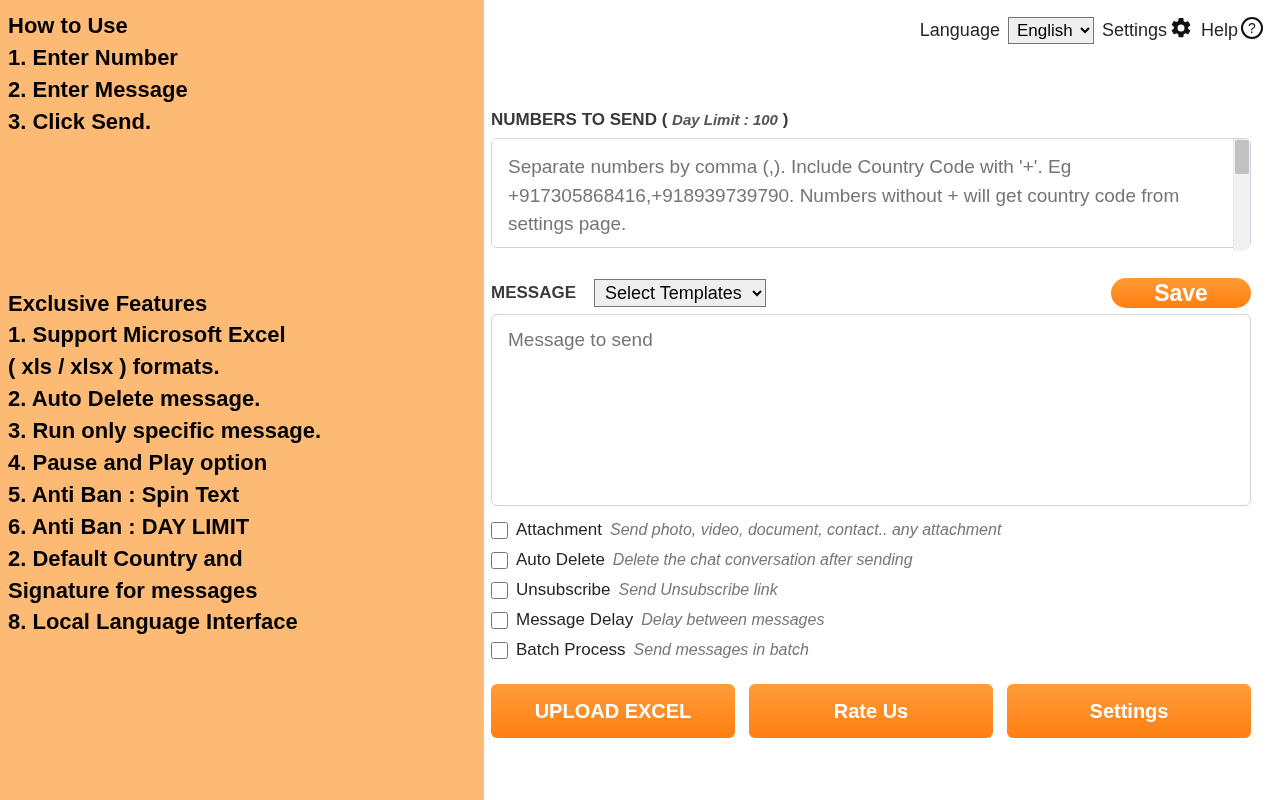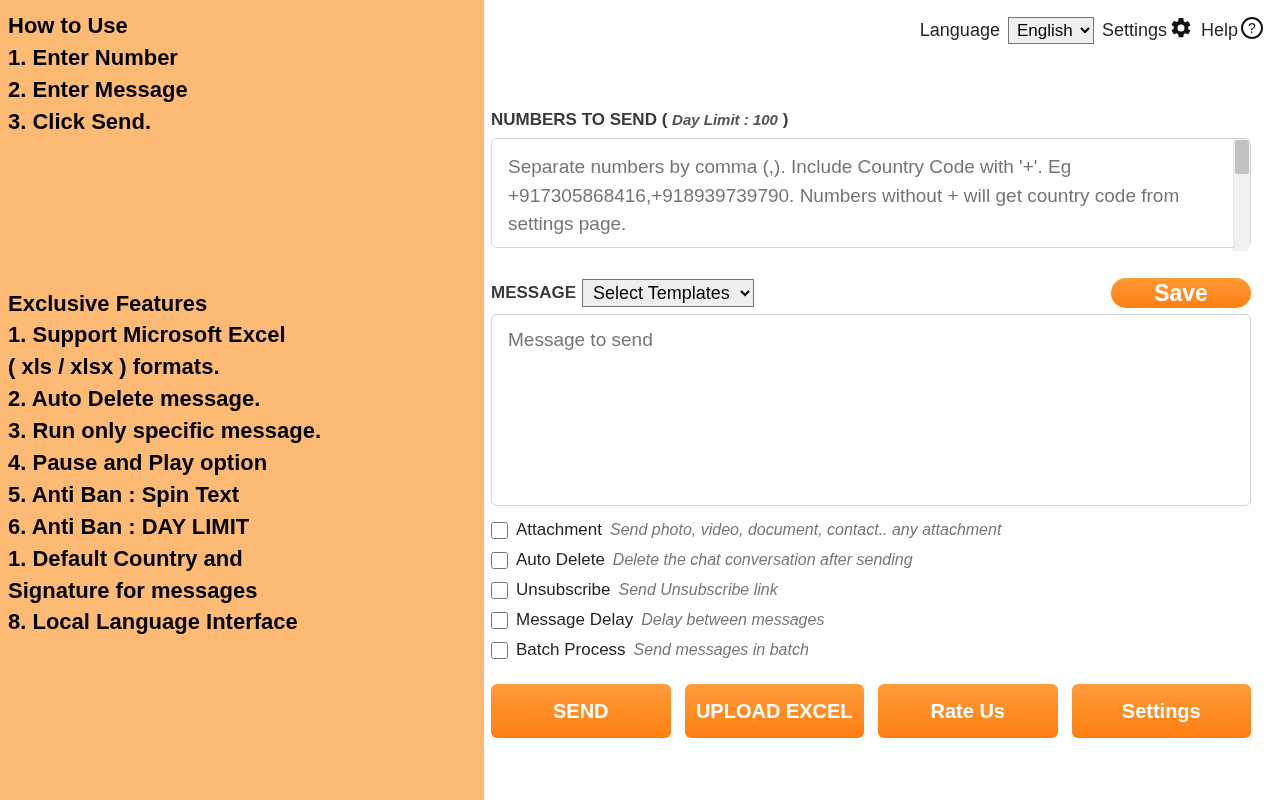--- a/index.html
+++ b/index.html
@@ -19,21 +19,21 @@
   
   .field-label { font-weight: bold; font-size: 17px; color: #3a3a3a; text-transform: uppercase; margin-bottom: 8px; }
   .field-label .sub { font-weight: bold; font-style: italic; color: #555; font-size: 15px; text-transform: none; }
   
   .numbers-area { position: relative; width: 760px; height: 110px; border: 1px solid #ced4da; border-radius: 6px; padding: 14px 24px 14px 16px; font-size: 19px; color: #6c757d; line-height: 1.5; resize: none; font-family: inherit; }
   .numbers-wrap { position: relative; width: 760px; }
   .scroll-track { position: absolute; right: 1px; top: 1px; bottom: 1px; width: 17px; background: #f1f1f1; border-left: 1px solid #e8e8e8; border-radius: 0 6px 6px 0; }
   .scroll-thumb { position: absolute; top: 1px; left: 1px; right: 1px; height: 34px; background: #c1c1c1; border-radius: 2px; }
   
   .msg-row { display: flex; align-items: center; justify-content: space-between; width: 760px; margin-top: 26px; margin-bottom: 6px; }
-  .msg-row-left { display: flex; align-items: center; gap: 6px; }
+  .msg-row-left { display: flex; align-items: center; gap: 18px; }
   .template-select { font-size: 18px; padding: 2px 6px; border: 1px solid #767676; background: #efefef; }
   .save-btn { background: linear-gradient(#ff9a33, #ff7f11); color: #fff; font-weight: bold; font-size: 23px; border: none; border-radius: 18px; width: 140px; height: 30px; cursor: pointer; }
   
   .message-area { width: 760px; height: 192px; border: 1px solid #ced4da; border-radius: 6px; padding: 14px 16px; font-size: 19px; color: #6c757d; resize: none; font-family: inherit; margin-bottom: 14px; }
   
   .options { display: flex; flex-direction: column; gap: 10px; margin-bottom: 24px; }
   .option-row { display: flex; align-items: center; gap: 8px; font-size: 17px; color: #212529; }
   .option-row input[type=checkbox] { width: 17px; height: 17px; cursor: pointer; }
   .option-row .hint { color: #777; font-style: italic; font-size: 16px; }
   
@@ -55,21 +55,21 @@
   <div class="gap"></div>
   <div class="section">
     <div class="heading">Exclusive Features</div>
     <div class="line">1. Support Microsoft Excel</div>
     <div class="line">( xls / xlsx ) formats.</div>
     <div class="line">2. Auto Delete message.</div>
     <div class="line">3. Run only specific message.</div>
     <div class="line">4. Pause and Play option</div>
     <div class="line">5. Anti Ban : Spin Text</div>
     <div class="line">6. Anti Ban : DAY LIMIT</div>
-    <div class="line">1. Default Country and</div>
+    <div class="line">2. Default Country and</div>
     <div class="line">Signature for messages</div>
     <div class="line">8. Local Language Interface</div>
   </div>
 </div>
 
 <div class="right-panel">
 
   <div class="topbar">
     <span>Language</span>
     <select>
@@ -137,19 +137,18 @@
       <span class="hint">Delay between messages</span>
     </label>
     <label class="option-row">
       <input type="checkbox" style="">
       <span>Batch Process</span>
       <span class="hint">Send messages in batch</span>
     </label>
   </div>
 
   <div class="buttons">
-    <button class="main-btn">SEND</button>
     <button class="main-btn">UPLOAD EXCEL</button>
     <button class="main-btn">Rate Us</button>
     <button class="main-btn">Settings</button>
   </div>
 
 </div>
 
 </body></html>

